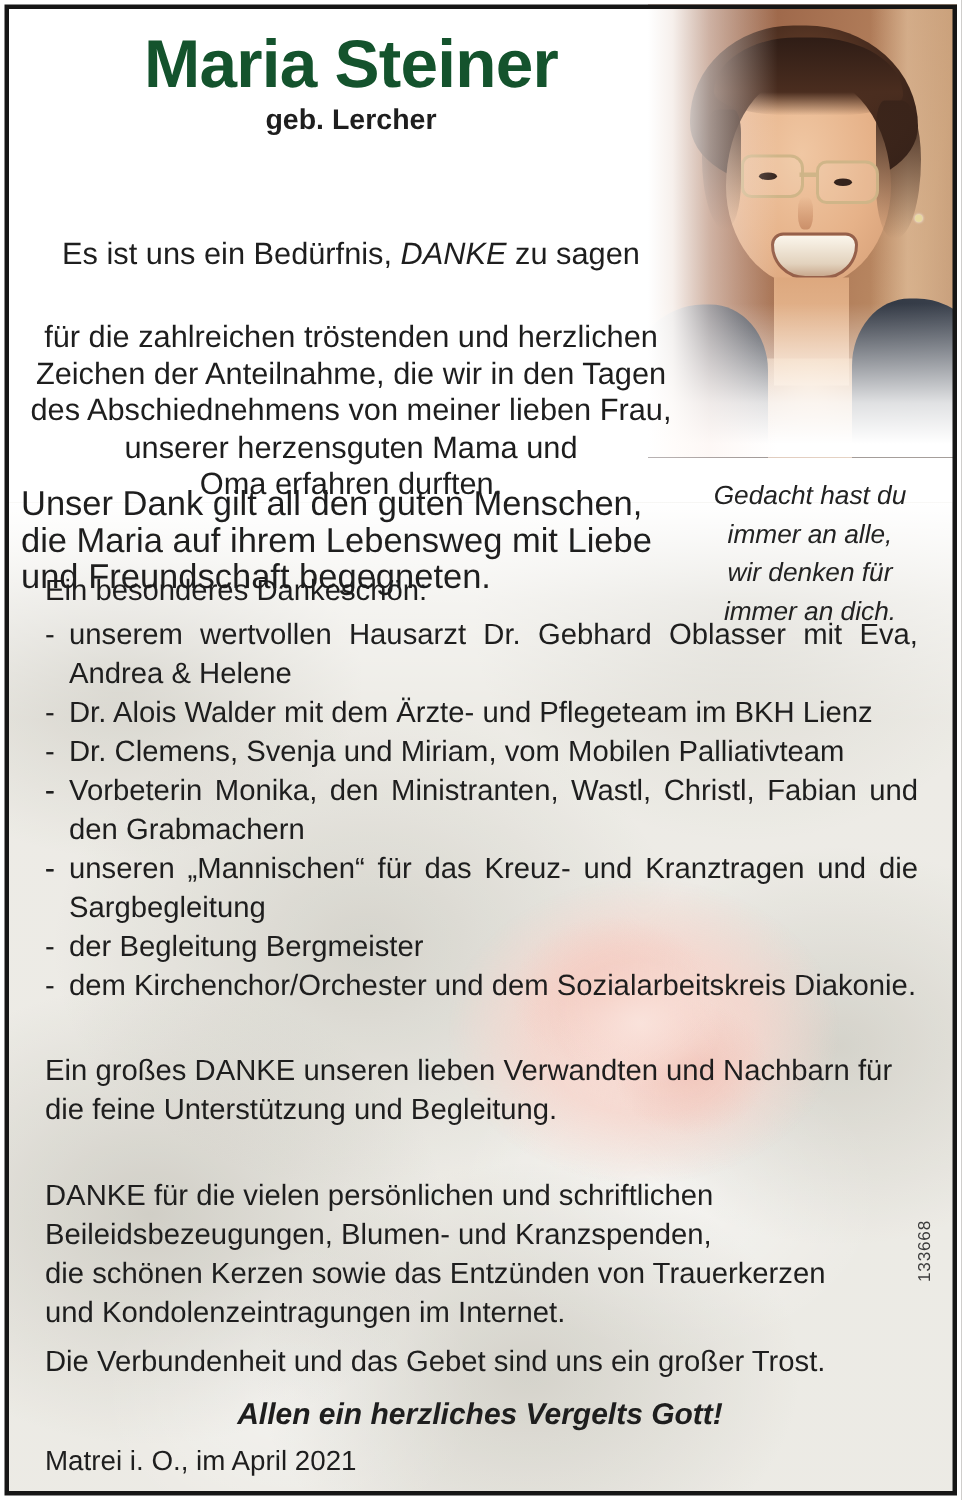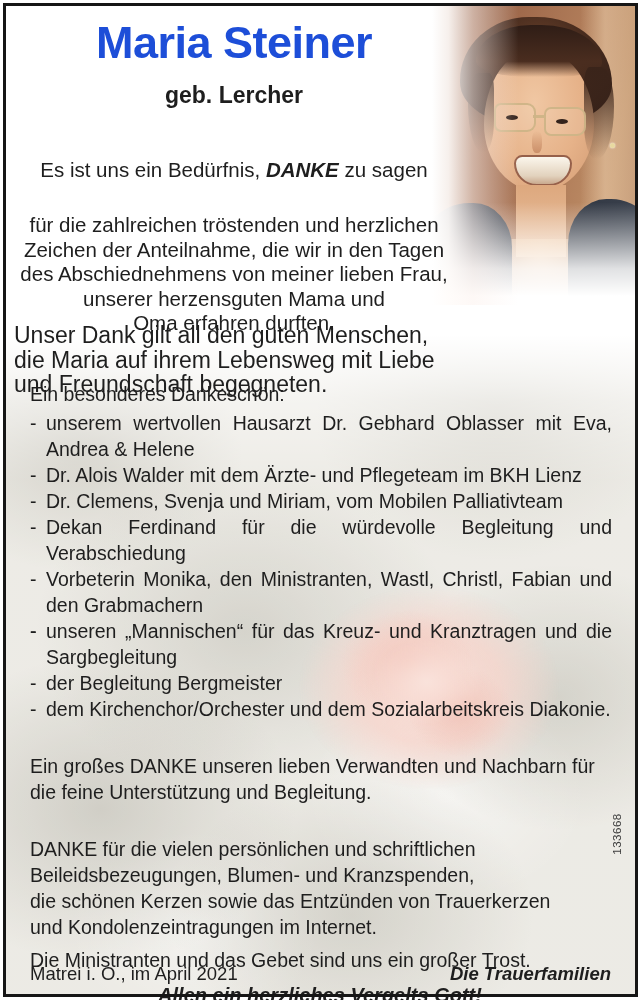--- a/index.html
+++ b/index.html
@@ -77,28 +77,28 @@
     background:linear-gradient(110deg, #3d4450, #2b313c); border-radius:55% 40% 0 0; }
   .p-jacket-r { left:136px; top:196px; width:96px; height:112px;
     background:linear-gradient(250deg, #3d4450, #2b313c); border-radius:40% 55% 0 0; }
   .p-fade { inset:0;
     background:
       linear-gradient(to right, #ffffff 0%, rgba(255,252,250,0.92) 8%, rgba(252,242,238,0.55) 20%, rgba(252,242,238,0) 42%),
       linear-gradient(to top, #ffffff 3%, rgba(255,255,255,0.85) 12%, rgba(255,255,255,0) 34%);
   }
   
   .header { position:absolute; left:14px; top:18px; width:440px; text-align:center; z-index:2; }
-  .name { font-size:45px; font-weight:700; color:#1d4ed8; line-height:50px; letter-spacing:-0.5px; }
-  .maiden { font-size:23px; font-weight:700; margin-top:14px; }
+  .name { font-size:45px; font-weight:700; color:#14532d; line-height:50px; letter-spacing:-0.5px; }
+  .maiden { font-size:19px; font-weight:700; margin-top:2px; }
   .dates { font-size:20.5px; font-weight:700; margin-top:1px; }
   .dates .death { display:inline-block; margin-left:26px; }
   
   .intro { position:absolute; left:14px; top:137px; width:440px; text-align:center; z-index:2;
     font-size:20.5px; line-height:24.6px; }
-  .intro .danke { font-weight:700; font-style:italic; }
+  .intro .danke { font-weight:400; font-style:italic; }
   .second { position:absolute; left:14px; top:292px; width:440px; text-align:left; z-index:2;
     font-size:23px; line-height:24.6px; }
   
   .quote { position:absolute; left:444px; top:287px; width:192px; text-align:center; z-index:3;
     font-style:italic; font-size:17.5px; line-height:25.5px; color:#222; }
   
   .lower { position:absolute; left:28px; top:381px; width:584px; z-index:2; font-size:19.5px; line-height:26px; }
   .thanks-heading { margin:0 0 3px 2px; }
   ul.thanks { list-style:none; margin:0; padding:0; }
   ul.thanks li { position:relative; padding-left:18px; text-align:justify; }
@@ -154,44 +154,47 @@
   <p class="intro"><span>Es ist uns ein Bedürfnis, </span><span class="danke">DANKE</span><span> zu sagen</span><span class="pre" style="display:block;">für die zahlreichen tröstenden und herzlichen
 Zeichen der Anteilnahme, die wir in den Tagen
 des Abschiednehmens von meiner lieben Frau,
 unserer herzensguten Mama und
 Oma erfahren durften.</span></p>
 
   <p class="second pre">Unser Dank gilt all den guten Menschen,
 die Maria auf ihrem Lebensweg mit Liebe
 und Freundschaft begegneten.</p>
 
+  <div class="quote pre">Gedacht hast du
+immer an alle,
+wir denken für
+immer an dich.</div>
 
   <div class="lower">
     <p class="thanks-heading">Ein besonderes Dankeschön:</p>
     <ul class="thanks">
       <li><span class="bullet">-</span><span>unserem wertvollen Hausarzt Dr. Gebhard Oblasser mit Eva, Andrea &amp; Helene</span></li>
       <li><span class="bullet">-</span><span>Dr. Alois Walder mit dem Ärzte- und Pflegeteam im BKH Lienz</span></li>
       <li><span class="bullet">-</span><span>Dr. Clemens, Svenja und Miriam, vom Mobilen Palliativteam</span></li>
-      <li><span class="bullet">-</span><span>Dekan Ferdinand für die würdevolle Begleitung und Verabschiedung</span></li>
+      <li><span class="bullet">-</span></li>
       <li><span class="bullet">-</span><span>Vorbeterin Monika, den Ministranten, Wastl, Christl, Fabian und den Grabmachern</span></li>
       <li><span class="bullet">-</span></li>
       <li><span class="bullet">-</span><span>unseren „Mannischen“ für das Kreuz- und Kranztragen und die Sargbegleitung</span></li>
       <li><span class="bullet">-</span><span>der Begleitung Bergmeister</span></li>
       <li><span class="bullet">-</span><span>dem Kirchenchor/Orchester und dem Sozialarbeitskreis Diakonie.</span></li>
     </ul>
     <p class="para pre">Ein großes DANKE unseren lieben Verwandten und Nachbarn für
 die feine Unterstützung und Begleitung.</p>
     <p class="para pre">DANKE für die vielen persönlichen und schriftlichen
 Beileidsbezeugungen, Blumen- und Kranzspenden,
 die schönen Kerzen sowie das Entzünden von Trauerkerzen
 und Kondolenzeintragungen im Internet.</p>
-    <p class="para">Die Ministranten und das Gebet sind uns ein großer Trost.</p>
+    <p class="para">Die Verbundenheit und das Gebet sind uns ein großer Trost.</p>
     <p class="vergelts">Allen ein herzliches Vergelts Gott!</p>
   </div>
 
   <div class="footer-row">
     <span class="place-date">Matrei i. O., im April 2021</span>
-    <span class="signature">Die Trauerfamilien</span>
   </div>
 
   <div class="print-number">133668</div>
 
 </div>
 
 </body></html>

